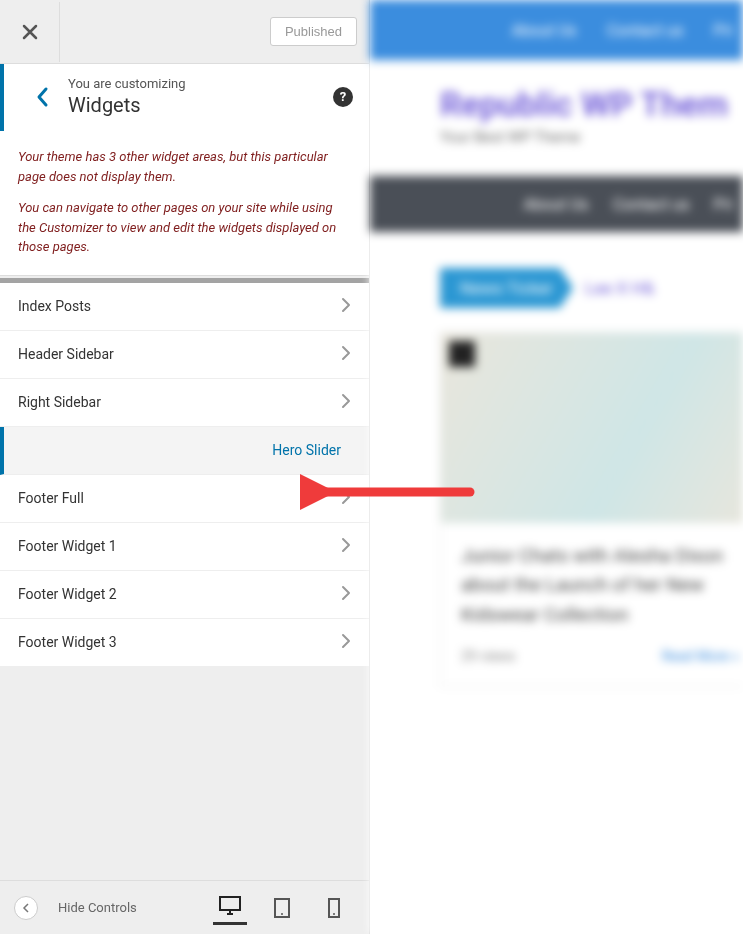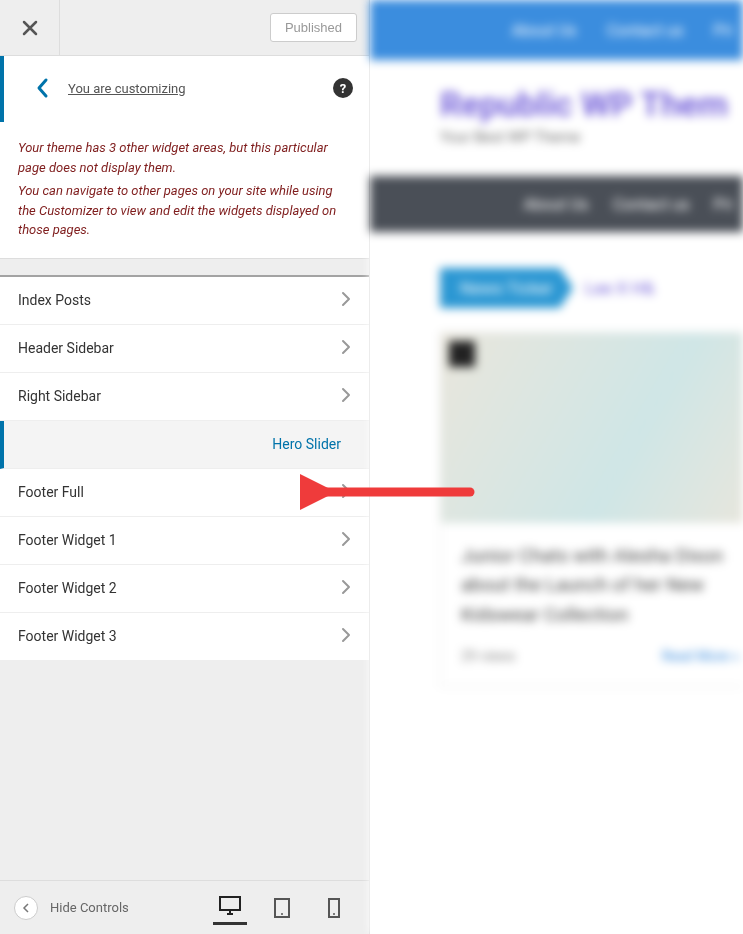--- a/index.html
+++ b/index.html
@@ -18,21 +18,21 @@
     .sidebar {
       width: 370px;
       min-width: 370px;
       background: #eee;
       border-right: 1px solid #ddd;
       display: flex;
       flex-direction: column;
       position: relative;
     }
     .topbar {
-      height: 56px;
+      height: 64px;
       background: #eee;
       border-bottom: 1px solid #ddd;
       display: flex;
       align-items: center;
       justify-content: space-between;
       padding: 0 12px 0 0;
     }
     .close-area {
       width: 60px; height: 60px;
       display: flex; align-items: center; justify-content: center;
@@ -56,44 +56,44 @@
       align-items: center;
     }
     .back-btn {
       width: 40px; height: 40px;
       display: flex; align-items: center; justify-content: center;
       margin-right: 6px;
       cursor: pointer;
       color: #0073aa;
     }
     .heading-text { flex: 1; }
-    .heading-sub { color: #555; font-size: 13px; text-decoration: underline; }
+    .heading-sub { color: #555; font-size: 13px; }
     .heading-main { font-size: 20px; font-weight: 400; color: #333; margin-top: 2px; }
     .help-icon {
       width: 20px; height: 20px;
       background: #333; color: #fff;
       border-radius: 50%;
       font-size: 13px; font-weight: bold;
       display: flex; align-items: center; justify-content: center;
       cursor: pointer;
     }
     .desc-block {
       background: #fff;
       padding: 16px 18px 18px;
       font-size: 13px;
       font-style: italic;
       color: #7f1d1d;
       line-height: 1.5;
       border-bottom: 1px solid #ddd;
     }
-    .desc-block p + p { margin-top: 4px; }
+    .desc-block p + p { margin-top: 12px; }
     .widget-list {
       background: #a3a3a3;
-      margin-top: 16px;
-      border-top: 2px solid #a3a3a3;
+      margin-top: 2px;
+      border-top: 5px solid #a3a3a3;
     }
     .widget-item {
       display: flex;
       align-items: center;
       justify-content: space-between;
       padding: 14px 18px;
       border-bottom: 1px solid #eee;
       cursor: pointer;
       font-size: 14px;
       color: #333;
@@ -112,21 +112,21 @@
       margin-top: auto;
       height: 54px;
       background: #eee;
       border-top: 1px solid #ddd;
       display: flex;
       align-items: center;
       padding: 0 14px;
       gap: 10px;
     }
     .hide-controls {
-      display: flex; align-items: center; gap: 12px;
+      display: flex; align-items: center; gap: 20px;
       color: #666; font-size: 13px; cursor: pointer;
       flex: 1;
     }
     .collapse-circle {
       width: 24px; height: 24px; border-radius: 50%;
       background: #fff; border: 1px solid #ccc;
       display: flex; align-items: center; justify-content: center;
     }
     .device-btns { display: flex; gap: 18px; margin-right: 4px; }
     .device-btn { width: 34px; height: 34px; display:flex; align-items:center; justify-content:center; cursor:pointer; color:#555; }
@@ -188,20 +188,21 @@
     </div>
 
     <div class="heading-row">
       <div class="back-btn">
         <svg width="14" height="22" viewBox="0 0 14 22">
             <path d="M11 3 L4 11 L11 19" stroke="#0073aa" stroke-width="3" fill="none" stroke-linecap="round" stroke-linejoin="round"></path>
           </svg>
       </div>
       <div class="heading-text">
         <div class="heading-sub">You are customizing</div>
+        <div class="heading-main">Widgets</div>
       </div>
       <div class="help-icon">?</div>
     </div>
 
     <div class="desc-block">
       <p>Your theme has 3 other widget areas, but this particular page does not display them.</p>
       <p>You can navigate to other pages on your site while using the Customizer to view and edit the widgets displayed on those pages.</p>
     </div>
 
     <div class="widget-list" id="widget-list">

